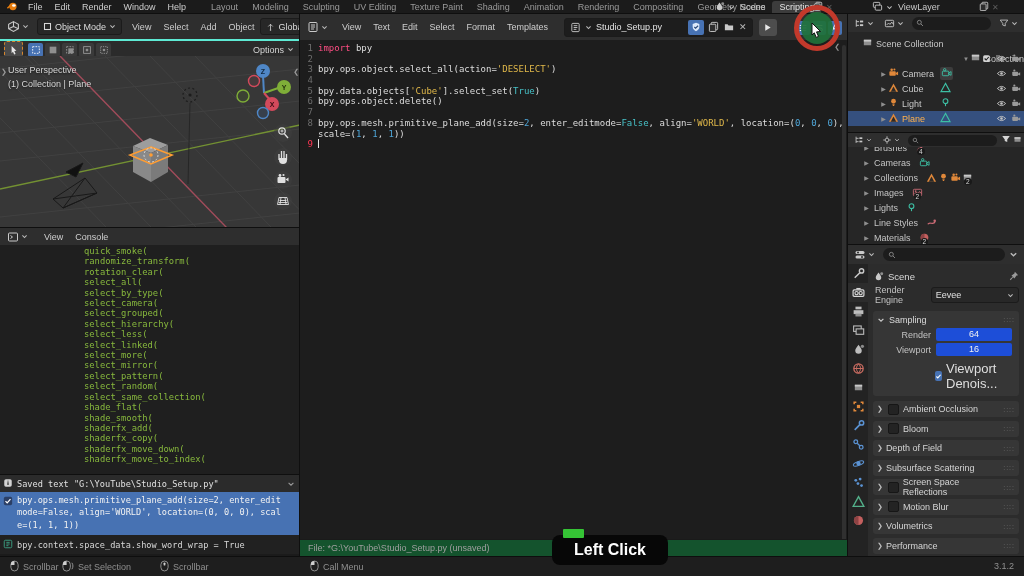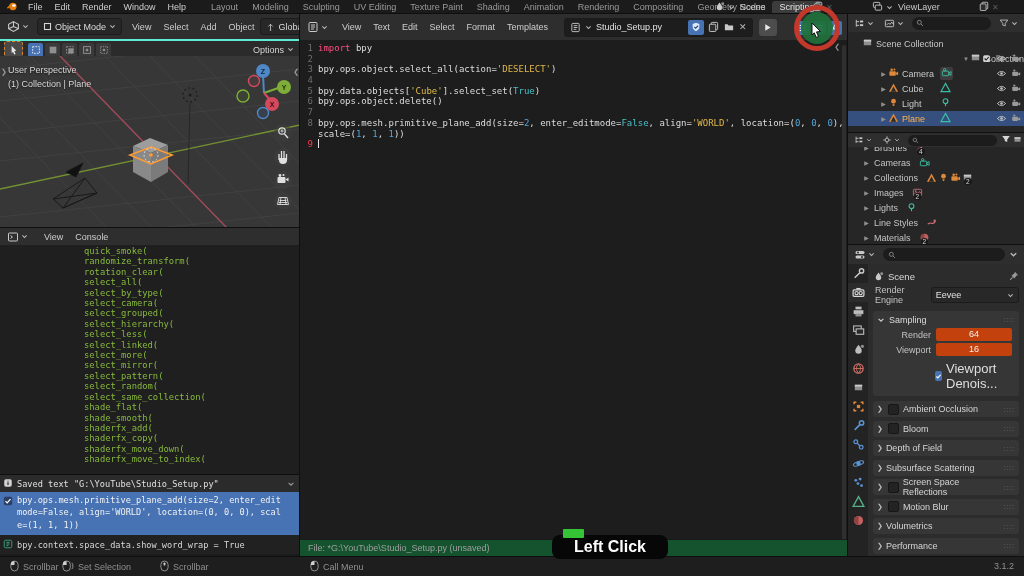--- a/index.html
+++ b/index.html
@@ -50,26 +50,26 @@
   .brow{position:relative;height:15px;display:flex;align-items:center;color:#c4c4c4;}
   
   .ppanel{height:16px;background:#363636;border-radius:3px;margin:0 0 3.5px 0;display:flex;align-items:center;
           color:#d5d5d5;padding:0 4px;}
   .pgrip{margin-left:auto;color:#6e6e6e;letter-spacing:1px;font-size:7px;}
   .pchk{width:9px;height:9px;background:#232323;border:1px solid #161616;border-radius:2px;margin:0 4px 0 2px;}
   .ptab{width:20px;height:19px;display:flex;align-items:center;justify-content:center;}
   .ptab.active{background:#2c2c2c;}
   .srow{display:flex;align-items:center;margin-bottom:2px;}
   .slabel{width:58px;text-align:right;color:#c2c2c2;padding-right:5px;}
-  .sval{width:76px;height:13px;background:#c2410c;border-radius:2px;color:#f2f2f2;text-align:center;line-height:13px;}
+  .sval{width:76px;height:13px;background:#1d4ed8;border-radius:2px;color:#f2f2f2;text-align:center;line-height:13px;}
   
   .sitem{position:absolute;display:flex;align-items:center;gap:4px;color:#8f8f8f;top:3px;}
   
   #click-overlay{position:absolute;left:552px;top:529px;width:116px;height:43px;z-index:60;}
-  #click-box{position:absolute;left:0;top:6px;width:116px;height:24px;background:#070707;border-radius:8px;
+  #click-box{position:absolute;left:0;top:6px;width:116px;height:30px;background:#070707;border-radius:8px;
              display:flex;align-items:center;justify-content:center;color:#fff;font-size:16px;font-weight:bold;}
   #click-green{position:absolute;left:11px;top:0;width:21px;height:9px;background:var(--ogreen);border-radius:1px;}
   
   #annotation{position:absolute;left:780px;top:2px;width:90px;height:55px;z-index:50;}
   .tglbtn{position:absolute;top:19px;width:14px;height:14px;background:var(--blue);border-radius:2px;
           display:flex;align-items:center;justify-content:center;}
   #anno-green{position:absolute;left:21px;top:10px;width:32px;height:32px;border-radius:50%;
               background:var(--agreen);opacity:.92;}
   #anno-ring{position:absolute;left:14px;top:3px;width:46px;height:46px;border-radius:50%;
              border:5px solid var(--ared);box-sizing:border-box;}

